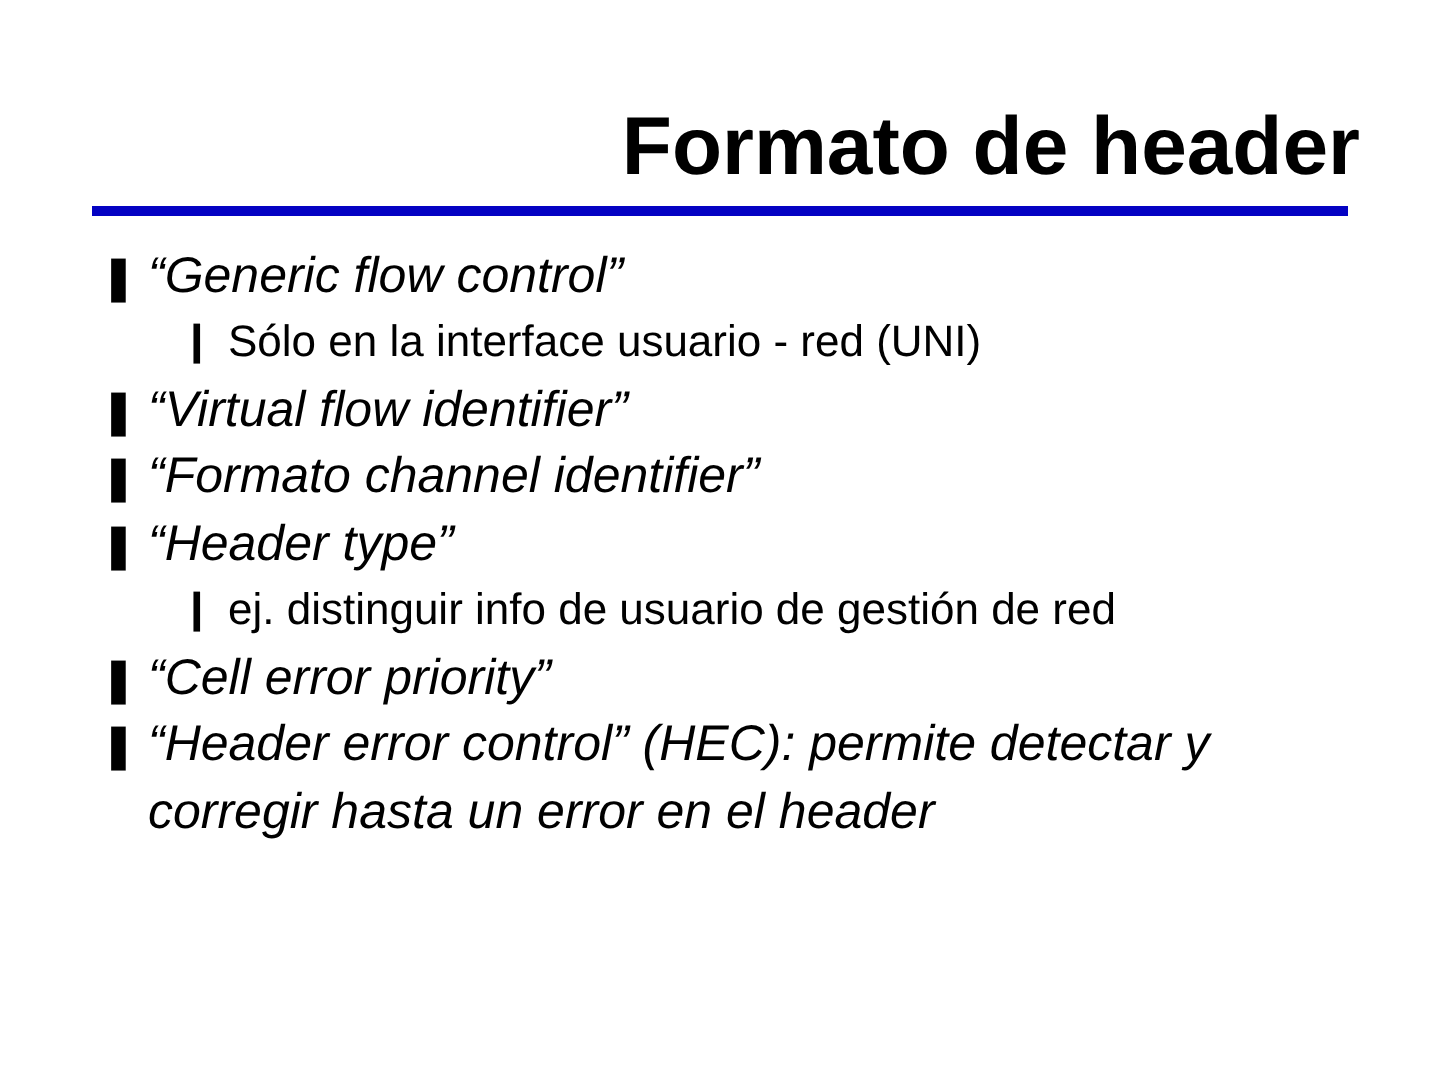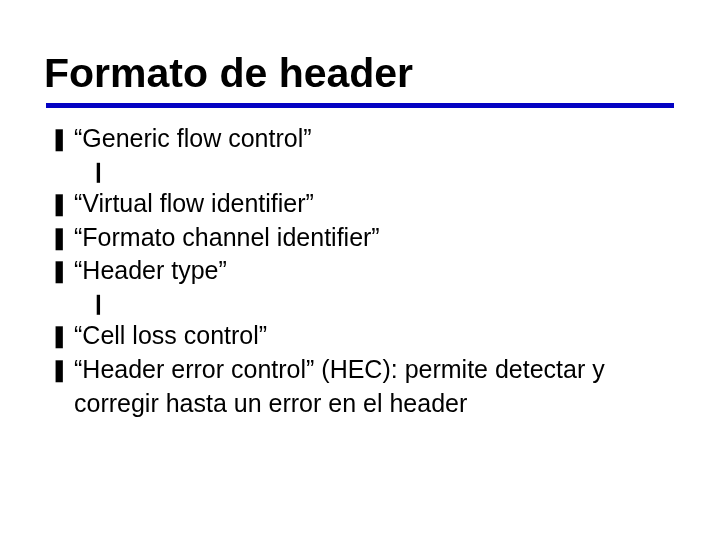--- a/index.html
+++ b/index.html
@@ -17,20 +17,21 @@
     height: 540px;
     padding: 50px 40px 40px 40px;
   }
   .title {
     font-family: "Arial Black", Arial, sans-serif;
     font-weight: 900;
     font-size: 41px;
     letter-spacing: 0px;
     margin: 0 0 6px 0;
     padding-left: 4px;
+    text-align: right;
   }
   .rule {
     height: 5px;
     background: #0402c3;
     margin: 0 6px 14px 6px;
   }
   .list {
     padding-left: 10px;
   }
   .item {
@@ -43,20 +44,21 @@
   .bullet-main {
     font-family: "Zapf Dingbats", "Segoe UI Symbol", sans-serif;
     font-size: 22px;
     color: #000000;
     width: 24px;
     flex: 0 0 24px;
     padding-top: 2px;
   }
   .item .text {
     flex: 1;
+    font-style: italic;
   }
   .subitem {
     display: flex;
     align-items: flex-start;
     font-size: 22px;
     line-height: 1.4;
     margin: 0 0 2px 0;
     padding-left: 40px;
   }
   .bullet-sub {
@@ -76,43 +78,45 @@
   <div class="rule"></div>
 
   <div class="list">
 
     <div class="item">
       <span class="bullet-main">❚</span>
       <span class="text">“Generic flow control”</span>
     </div>
     <div class="subitem">
       <span class="bullet-sub">❙</span>
+      <span class="text">Sólo en la interface usuario - red (UNI)</span>
     </div>
 
     <div class="item">
       <span class="bullet-main">❚</span>
       <span class="text">“Virtual flow identifier”</span>
     </div>
 
     <div class="item">
       <span class="bullet-main">❚</span>
       <span class="text">“Formato channel identifier”</span>
     </div>
 
     <div class="item">
       <span class="bullet-main">❚</span>
       <span class="text">“Header type”</span>
     </div>
     <div class="subitem">
       <span class="bullet-sub">❙</span>
+      <span class="text">ej. distinguir info de usuario de gestión de red</span>
     </div>
 
     <div class="item">
       <span class="bullet-main">❚</span>
-      <span class="text">“Cell loss control”</span>
+      <span class="text">“Cell error priority”</span>
     </div>
 
     <div class="item">
       <span class="bullet-main">❚</span>
       <span class="text">“Header error control” (HEC): permite detectar y corregir hasta un error en el header</span>
     </div>
 
   </div>
 </div>
 

